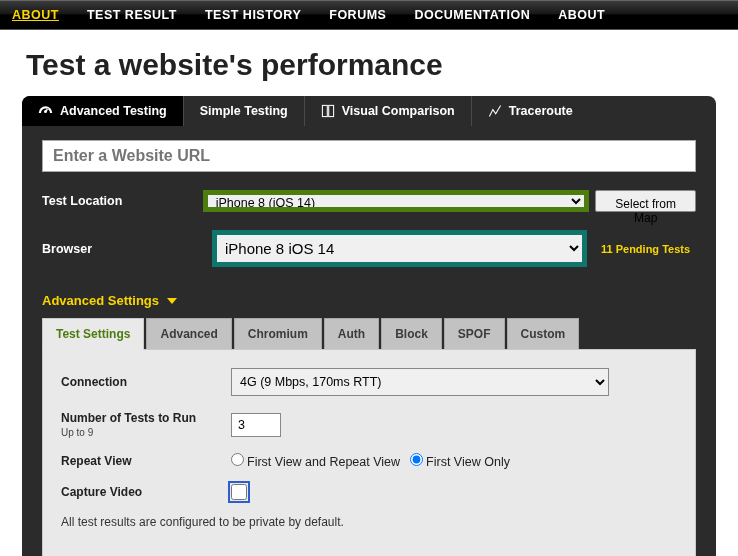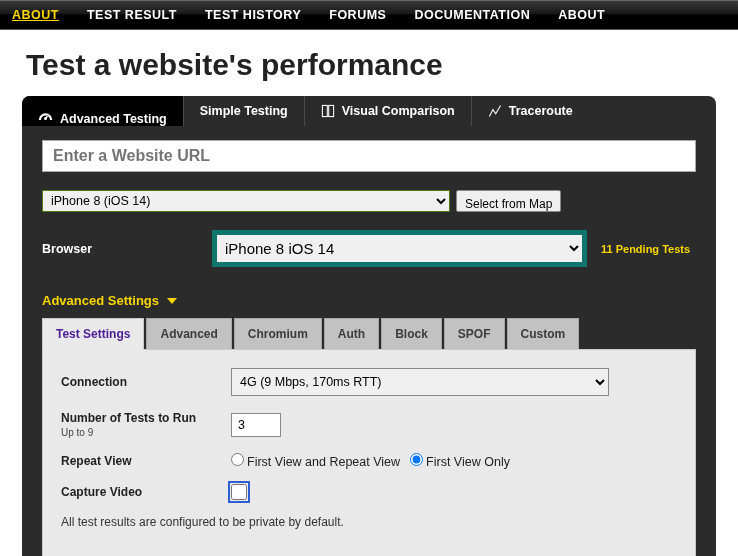--- a/index.html
+++ b/index.html
@@ -56,21 +56,20 @@
     color: #fff;
     font-size: 12.5px;
     font-weight: bold;
     padding: 0 16px;
     border-right: 1px solid #4a4a4a;
     cursor: pointer;
   }
   .mode-tab.active {
     background: #000;
     border-radius: 8px 0 0 0;
-    align-items: flex-end;
   }
   .mode-tab svg { flex: 0 0 auto; }
   .form-body {
     padding: 14px 20px 0 20px;
   }
   .url-input {
     width: 100%;
     height: 32px;
     border: 1px solid #aaa;
     background: #fff;
@@ -88,21 +87,21 @@
     width: 170px;
     color: #fff;
     font-size: 12.5px;
     font-weight: bold;
   }
   .select-wide {
     width: 408px;
     height: 22px;
     font-size: 12.5px;
     background: #f0f0f0;
-    border: 1px solid #4d7c0f;
+    border: 5px solid #4d7c0f;
     padding: 0 4px;
   }
   .select-browser {
     width: 375px;
     height: 37px;
     font-size: 15px;
     background: #f0f0f0;
     border: 5px solid #0f766e;
     padding: 0 4px;
   }
@@ -144,21 +143,21 @@
     font-size: 12px;
     font-weight: bold;
     padding: 8px 13px;
     border: 1px solid #a7a7a7;
     border-bottom: none;
     margin-right: 2px;
     cursor: pointer;
   }
   .s-tab.active {
     background: #e9e9e9;
-    color: #4c1d95;
+    color: #4d7c0f;
     border: 1px solid #c9c9c9;
     border-bottom: 1px solid #e9e9e9;
     margin-bottom: -1px;
   }
   .settings-panel {
     background: #e9e9e9;
     border: 1px solid #c9c9c9;
     border-top: none;
     padding: 18px 18px 30px 18px;
   }
@@ -248,20 +247,21 @@
         </svg>
       <span>Traceroute</span>
     </div>
   </div>
 
   <div class="form-body">
 
     <input class="url-input" placeholder="Enter a Website URL" style="">
 
     <div class="field-row">
+      <label class="field-label">Test Location</label>
       <select class="select-wide">
         <option>iPhone 8 (iOS 14)</option>
       </select>
       <button class="map-btn">Select from Map</button>
     </div>
 
     <div class="field-row">
       <label class="field-label">Browser</label>
       <select class="select-browser">
         <option>iPhone 8 iOS 14</option>

